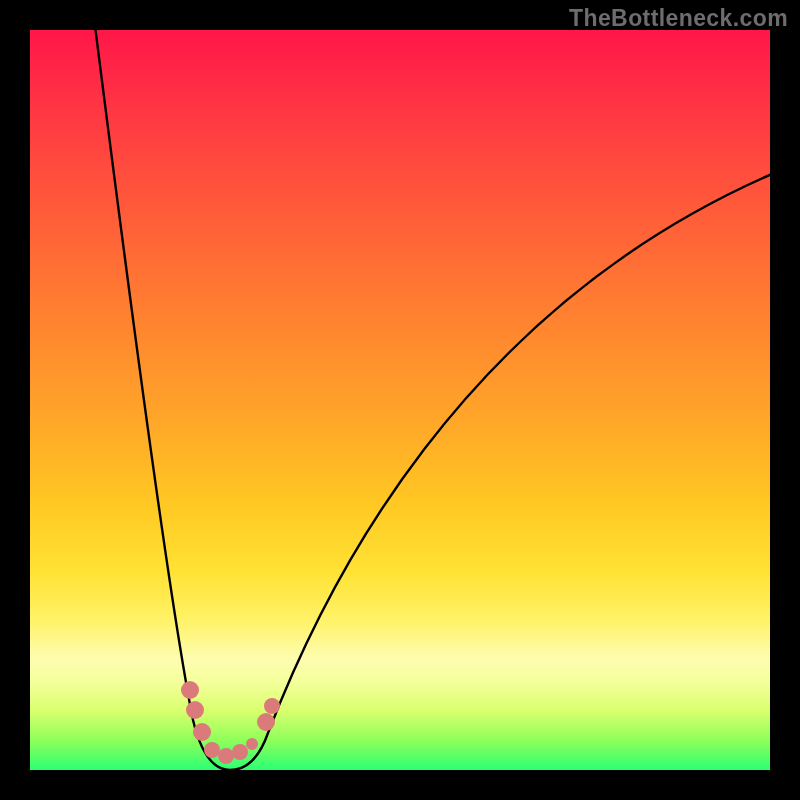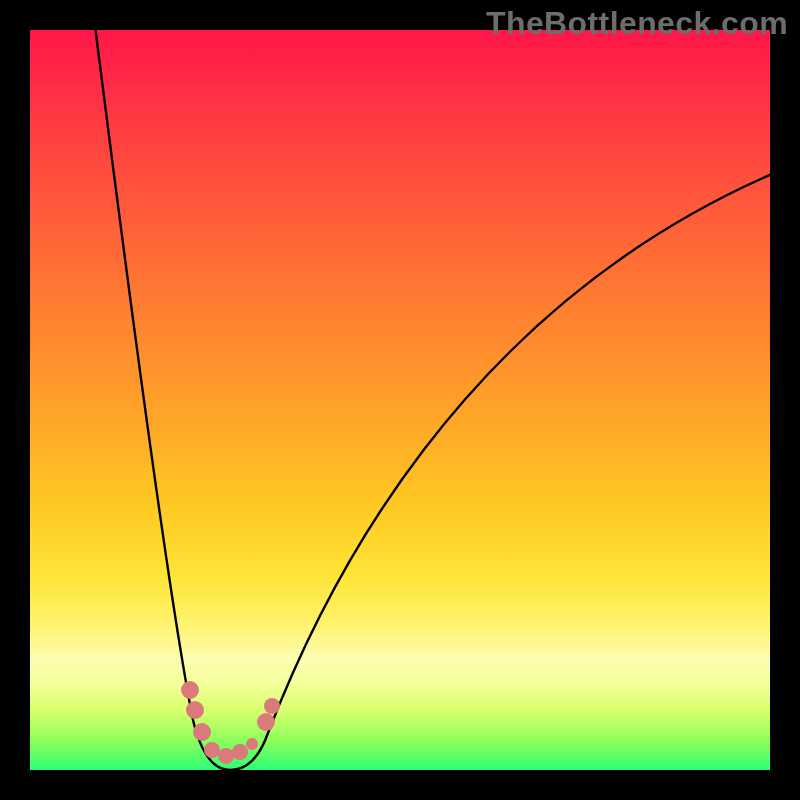--- a/index.html
+++ b/index.html
@@ -60,21 +60,21 @@
   .marker {
     position: absolute;
     background: #db7a7a;
     border-radius: 50%;
   }
   .watermark {
     position: absolute;
     top: 5px;
     right: 12px;
     font-family: Arial, Helvetica, sans-serif;
-    font-size: 32px;
+    font-size: 23px;
     font-weight: 600;
     color: #6d6d6d;
     letter-spacing: 0.4px;
   }
 </style>
 </head>
 <body>
 
 <div class="frame">
   <div class="plot">

